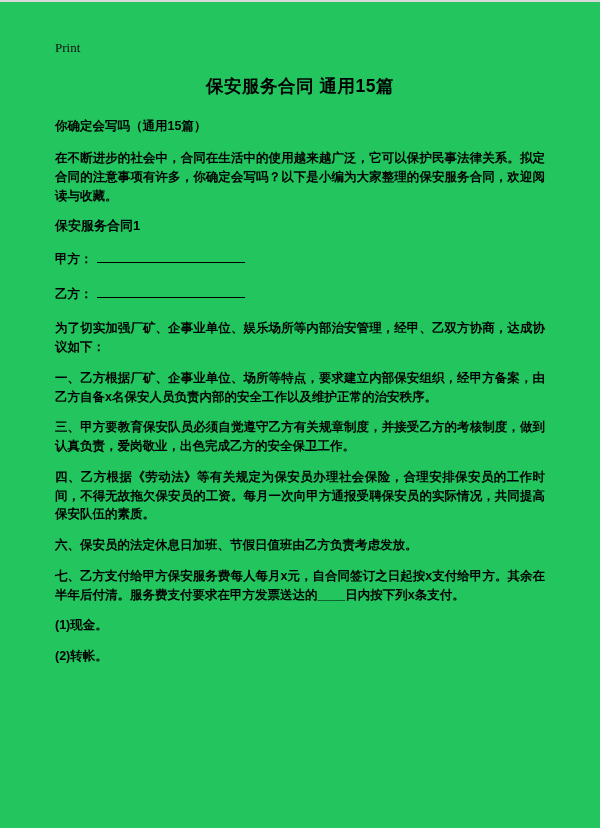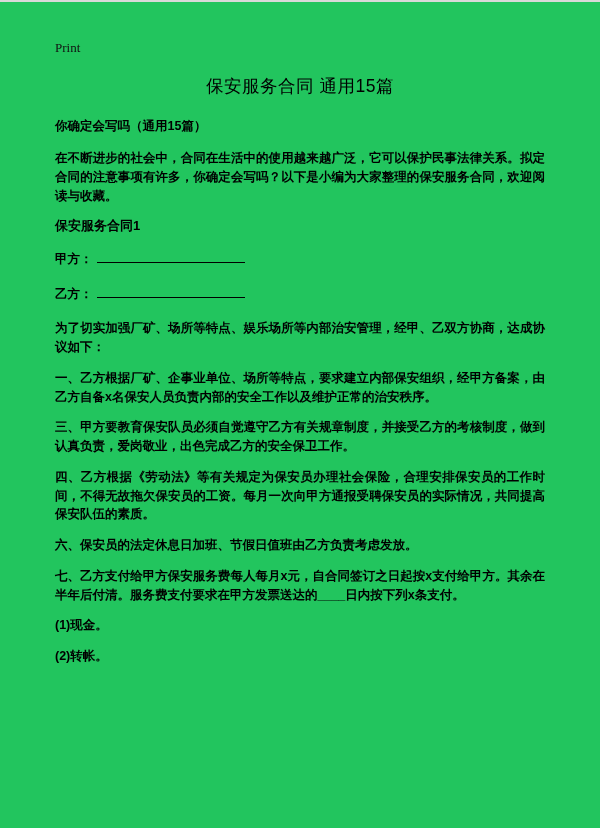--- a/index.html
+++ b/index.html
@@ -23,21 +23,21 @@
     font-family: "Liberation Serif", "DejaVu Serif", serif;
     font-size: 13px;
     font-weight: 400;
     color: #111111;
     margin: 0 0 18px 0;
     display: inline-block;
     cursor: pointer;
   }
   h1.doc-title {
     font-size: 17.5px;
-    font-weight: 400;
+    font-weight: 700;
     text-align: center;
     margin: 0 0 20px 0;
     letter-spacing: 0.5px;
   }
   .subtitle {
     font-size: 12.5px;
     font-weight: 600;
     margin: 0 0 14px 0;
   }
   p.body-para {
@@ -82,21 +82,21 @@
   <h2 class="section-heading">保安服务合同1</h2>
 
   <div class="party-line">
     <span>甲方：</span><span class="party-blank"></span>
   </div>
 
   <div class="party-line">
     <span>乙方：</span><span class="party-blank"></span>
   </div>
 
-  <p class="body-para">为了切实加强厂矿、场所等特点、娱乐场所等内部治安管理，经甲、乙双方协商，达成协议如下：</p>
+  <p class="body-para">为了切实加强厂矿、企事业单位、娱乐场所等内部治安管理，经甲、乙双方协商，达成协议如下：</p>
 
   <p class="body-para">一、乙方根据厂矿、企事业单位、场所等特点，要求建立内部保安组织，经甲方备案，由乙方自备x名保安人员负责内部的安全工作以及维护正常的治安秩序。</p>
 
 
   <p class="body-para">三、甲方要教育保安队员必须自觉遵守乙方有关规章制度，并接受乙方的考核制度，做到认真负责，爱岗敬业，出色完成乙方的安全保卫工作。</p>
 
   <p class="body-para">四、乙方根据《劳动法》等有关规定为保安员办理社会保险，合理安排保安员的工作时间，不得无故拖欠保安员的工资。每月一次向甲方通报受聘保安员的实际情况，共同提高保安队伍的素质。</p>
 
 
   <p class="body-para">六、保安员的法定休息日加班、节假日值班由乙方负责考虑发放。</p>

